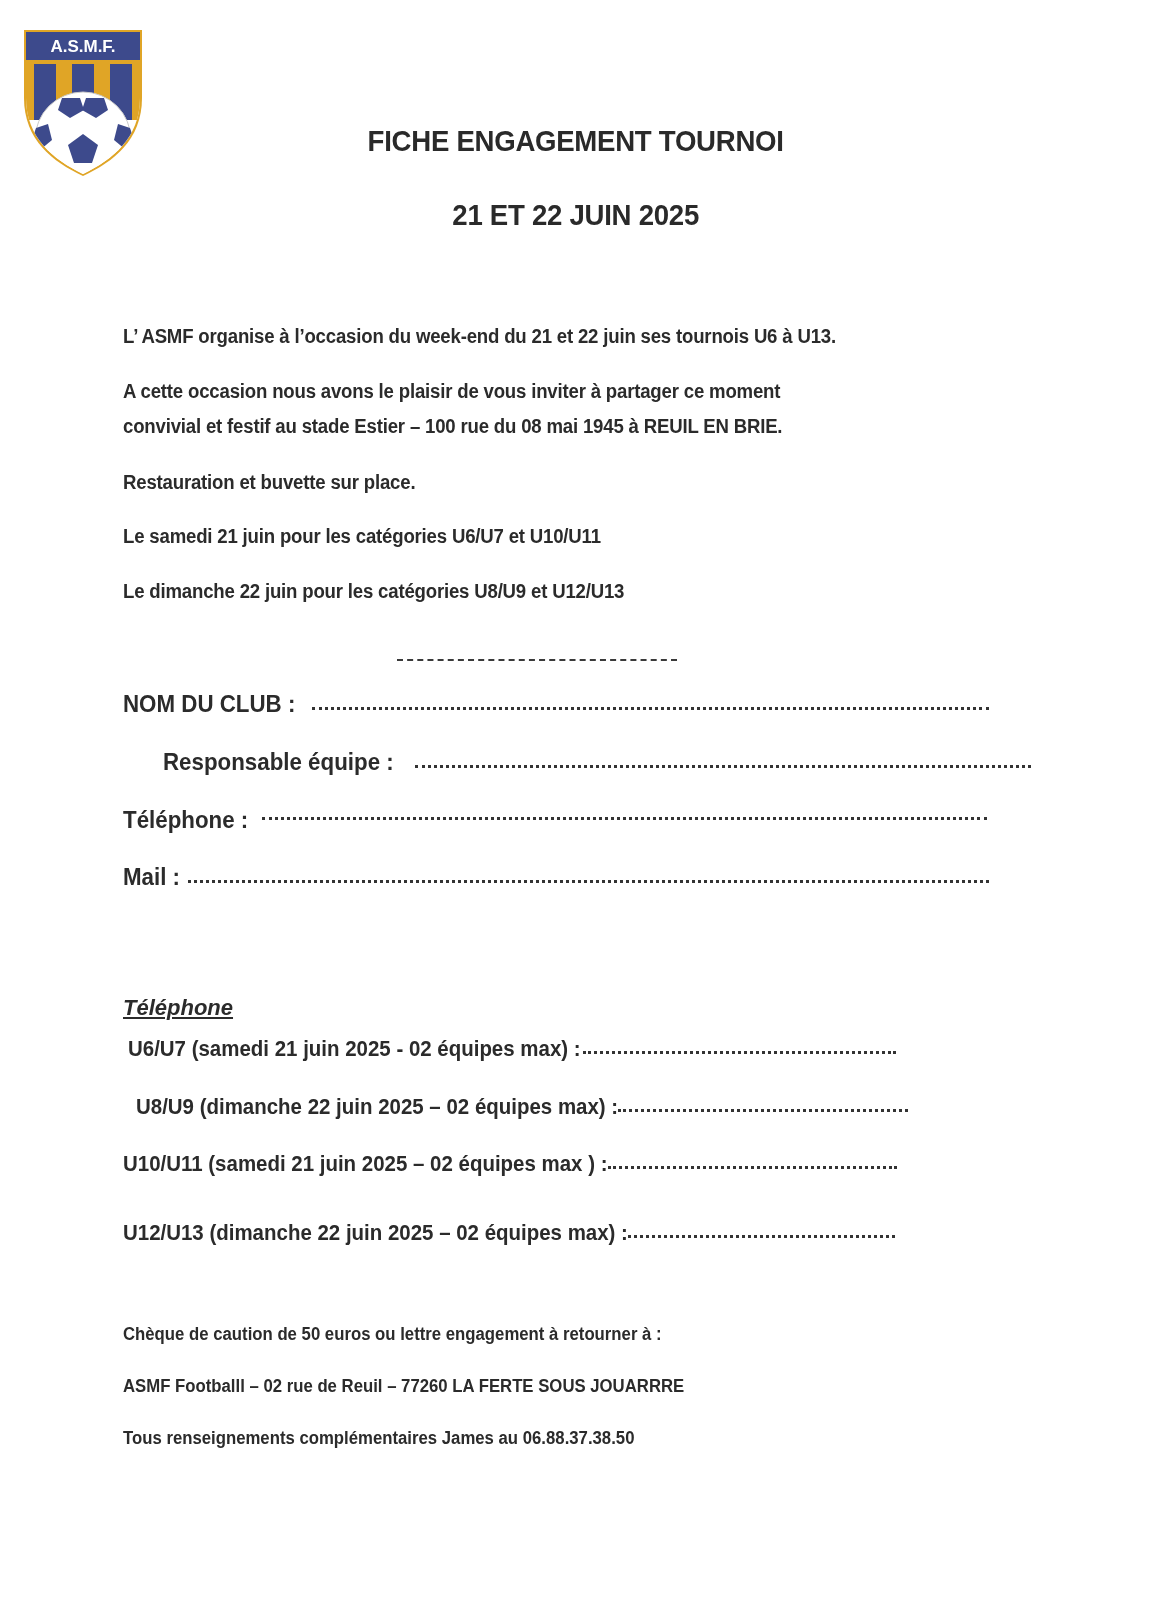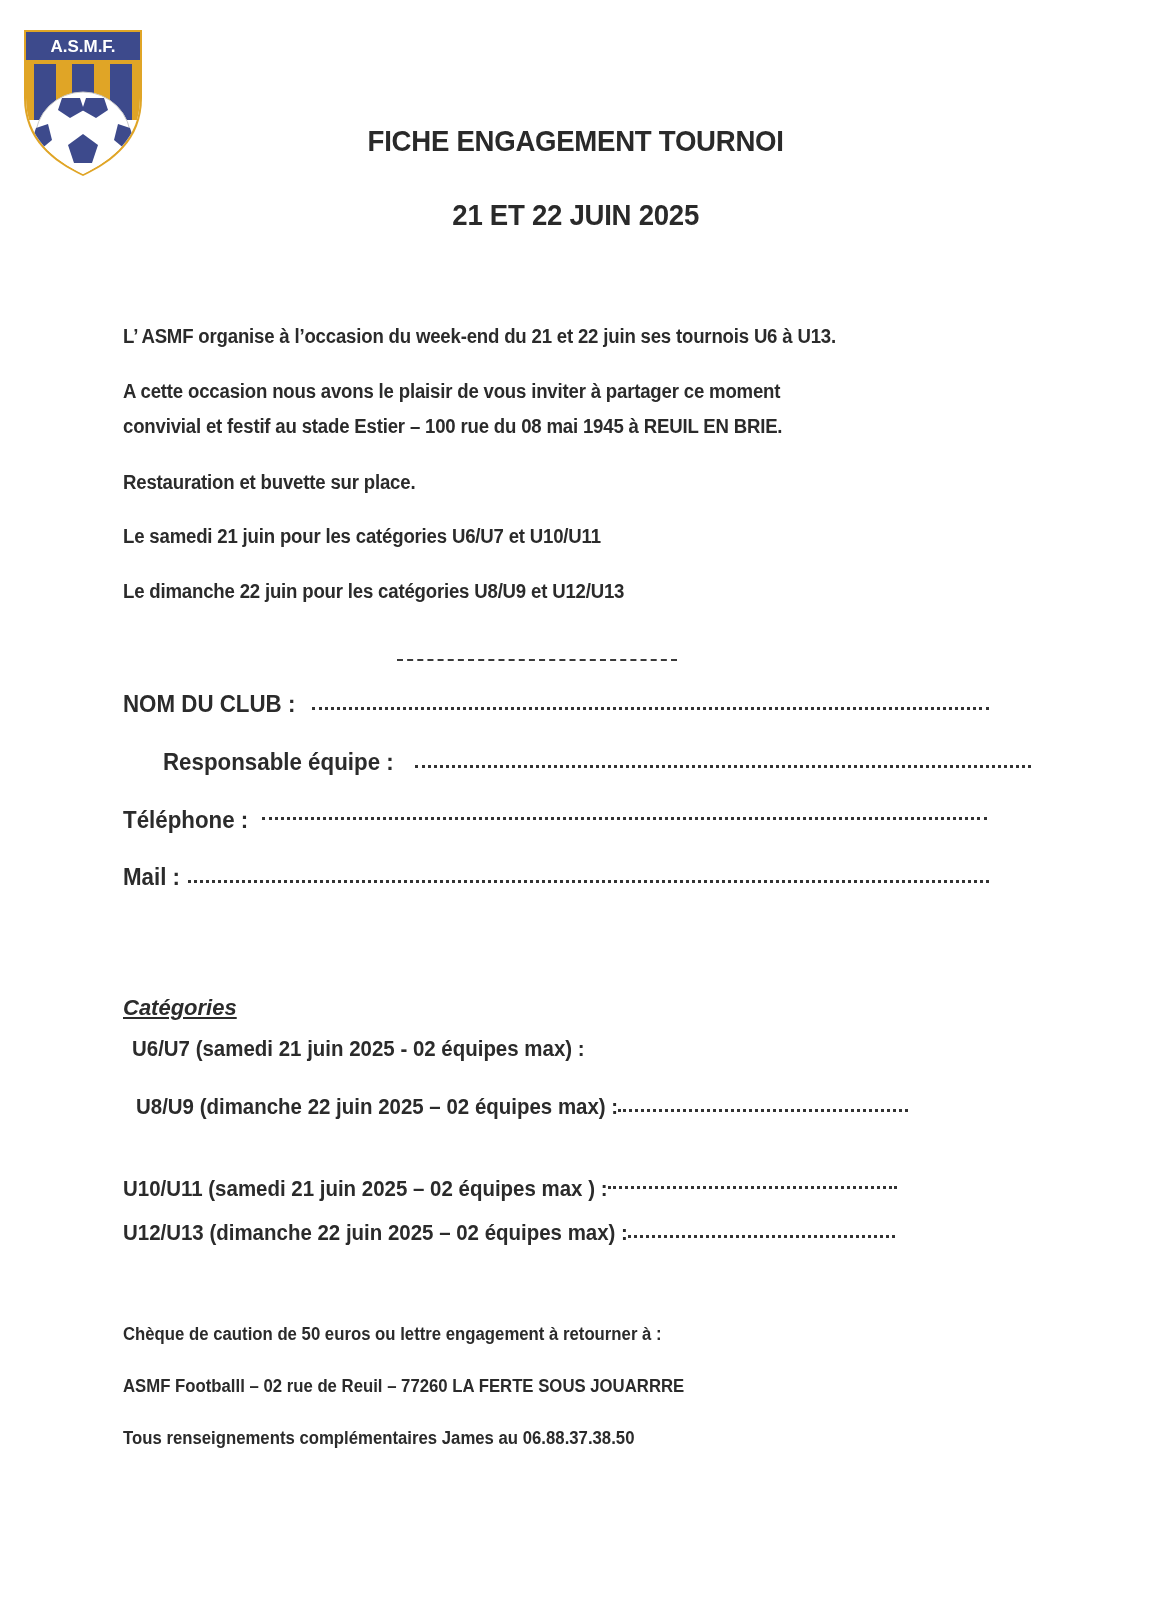--- a/index.html
+++ b/index.html
@@ -98,31 +98,31 @@
 </div>
 <div class="field" style="top:806px; width:864px;align-items:center;">
   <span class="lbl">Téléphone :</span>
   <span class="dots"></span>
 </div>
 <div class="field" style="top:863px; width:866px;">
   <span class="lbl">Mail :</span>
   <span class="dots"></span>
 </div>
 
-<div class="cat-head">Catégories</div>
+<div class="cat-head">Téléphone</div>
 
-<div class="cat" style="left:128px; top:1036px; width:768px;flex-direction:column;">
+<div class="cat" style="left:128px; top:1036px; width:768px;">
   <span class="lbl" style="display:inline-block; transform:scaleX(0.93); transform-origin:0 0; margin-right:-36px;">U6/U7 (samedi 21 juin 2025 - 02 équipes max) :</span>
   <span class="dots"></span>
 </div>
 <div class="cat" style="left:136px; top:1094px; width:772px;">
   <span class="lbl" style="display:inline-block; transform:scaleX(0.93); transform-origin:0 0; margin-right:-40px;">U8/U9 (dimanche 22 juin 2025 – 02 équipes max) :</span>
   <span class="dots"></span>
 </div>
-<div class="cat" style="left:123px; top:1176px; width:774px;align-items:center;">
+<div class="cat" style="left:123px; top:1151px; width:774px;">
   <span class="lbl" style="display:inline-block; transform:scaleX(0.93); transform-origin:0 0; margin-right:-40px;">U10/U11 (samedi 21 juin 2025 – 02 équipes max ) :</span>
   <span class="dots"></span>
 </div>
 <div class="cat" style="left:123px; top:1208px; width:772px;margin-top:12px;">
   <span class="lbl" style="display:inline-block; transform:scaleX(0.93); transform-origin:0 0; margin-right:-42px;">U12/U13 (dimanche 22 juin 2025 – 02 équipes max) :</span>
   <span class="dots"></span>
 </div>
 
 <div class="foot" style="top:1324px;">Chèque de caution de 50 euros ou lettre engagement à retourner à :</div>
 <div class="foot" style="top:1376px;">ASMF Footballl – 02 rue de Reuil – 77260 LA FERTE SOUS JOUARRRE</div>

